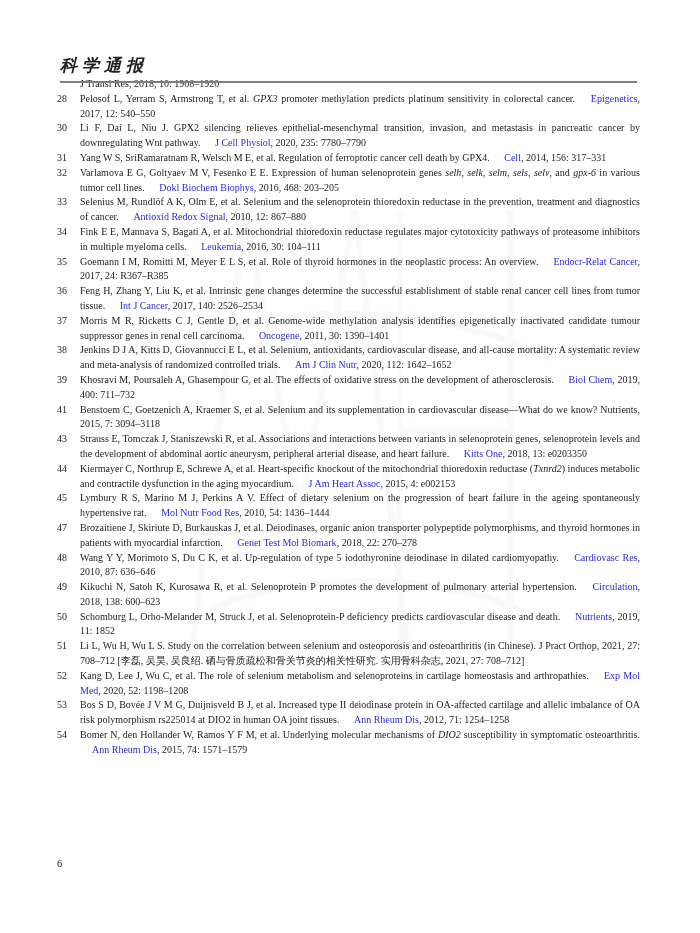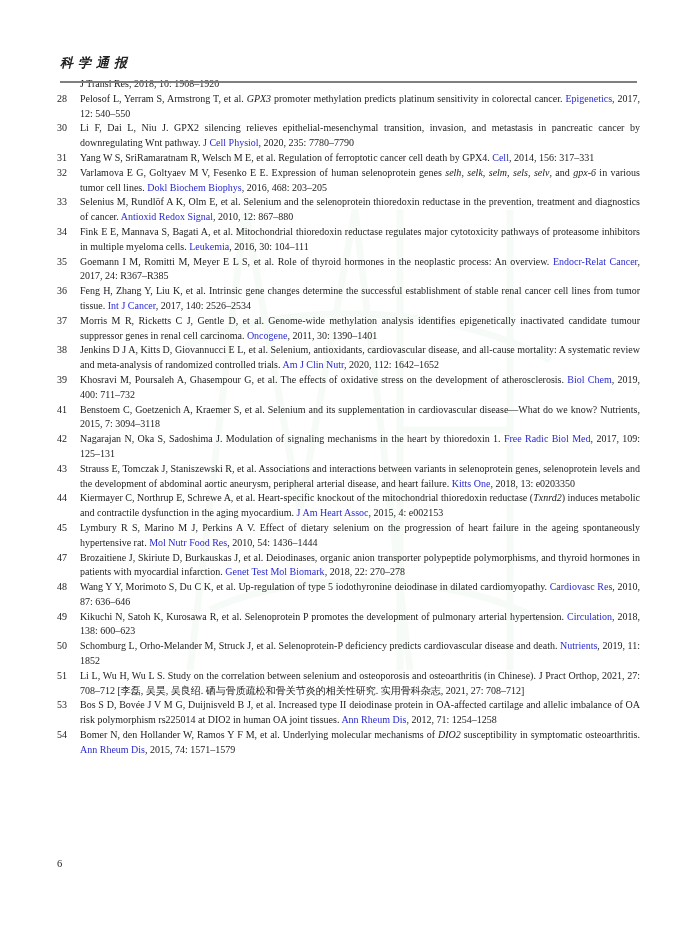--- a/index.html
+++ b/index.html
@@ -3,34 +3,34 @@
 <meta charset="utf-8">
 <style>
   html,body{margin:0;padding:0;}
   body{
     width:700px;height:933px;background:#ffffff;position:relative;overflow:hidden;
     font-family:"Liberation Serif","DejaVu Serif",serif;color:#1c1c1c;
   }
   .watermark{position:absolute;left:150px;top:150px;z-index:0;opacity:.5;pointer-events:none;}
   .header-logo{
     position:absolute;left:60px;top:54px;z-index:2;
-    font-size:13px;font-weight:bold;font-style:italic;letter-spacing:5px;color:#222;
+    font-size:17px;font-weight:bold;font-style:italic;letter-spacing:5px;color:#222;
     font-family:"Liberation Serif","DejaVu Serif",serif;
   }
   .header-rule{position:absolute;left:60px;top:81px;width:577px;height:2px;background:#7f7f7f;z-index:2;}
   .content{
     position:absolute;left:57px;top:77px;width:583px;z-index:1;
     font-size:10px;line-height:14.8px;
   }
   .cont-line{margin-left:23px;}
   .ref-row{display:flex;}
   .ref-num{flex:0 0 23px;}
   .ref-body{flex:1 1 auto;text-align:justify;}
   .it{font-style:italic;font-family:Liberation Serif, serif;}
-  .jlink{color:var(--link,#2a2ad0);}
+  .jlink{color:var(--link,#2a2ad0);margin-left:12px;}
   .page-num{position:absolute;left:57px;top:858px;font-size:10.5px;z-index:1;}
 </style>
 </head>
 <body>
 
 <svg class="watermark" width="420" height="560" viewBox="0 0 420 560">
   <g fill="none" stroke="#a8d8a8" stroke-width="7" opacity="0.18">
     <path d="M40 520 L95 60 L150 360 L205 60 L260 520"></path>
     <path d="M250 60 L250 520 M250 280 L360 280 M360 60 L360 520"></path>
     <path d="M60 460 C 140 420, 300 420, 390 470"></path>
@@ -86,24 +86,20 @@
       </div>
       <div class="ref-row">
         <span class="ref-num">39</span>
         <span class="ref-body"><span>Khosravi M, Poursaleh A, Ghasempour G, et al. The effects of oxidative stress on the development of atherosclerosis. </span><span class="jlink">Biol Chem</span><span>, 2019, 400: 711–732</span></span>
       </div>
       <div class="ref-row">
         <span class="ref-num">41</span>
         <span class="ref-body"><span>Benstoem C, Goetzenich A, Kraemer S, et al. Selenium and its supplementation in cardiovascular disease—What do we know? Nutrients, 2015, 7: 3094–3118</span></span>
       </div>
       <div class="ref-row">
-        <span class="ref-num">42</span>
-        <span class="ref-body"><span>Nagarajan N, Oka S, Sadoshima J. Modulation of signaling mechanisms in the heart by thioredoxin 1. </span><span class="jlink">Free Radic Biol Med</span><span>, 2017, 109: 125–131</span></span>
-      </div>
-      <div class="ref-row">
         <span class="ref-num">43</span>
         <span class="ref-body"><span>Strauss E, Tomczak J, Staniszewski R, et al. Associations and interactions between variants in selenoprotein genes, selenoprotein levels and the development of abdominal aortic aneurysm, peripheral arterial disease, and heart failure. </span><span class="jlink">Kitts One</span><span>, 2018, 13: e0203350</span></span>
       </div>
       <div class="ref-row">
         <span class="ref-num">44</span>
         <span class="ref-body"><span>Kiermayer C, Northrup E, Schrewe A, et al. Heart-specific knockout of the mitochondrial thioredoxin reductase (</span><span class="it">Txnrd2</span><span>) induces metabolic and contractile dysfunction in the aging myocardium. </span><span class="jlink">J Am Heart Assoc</span><span>, 2015, 4: e002153</span></span>
       </div>
       <div class="ref-row">
         <span class="ref-num">45</span>
         <span class="ref-body"><span>Lymbury R S, Marino M J, Perkins A V. Effect of dietary selenium on the progression of heart failure in the ageing spontaneously hypertensive rat. </span><span class="jlink">Mol Nutr Food Res</span><span>, 2010, 54: 1436–1444</span></span>
@@ -122,20 +118,24 @@
       </div>
       <div class="ref-row">
         <span class="ref-num">50</span>
         <span class="ref-body"><span>Schomburg L, Orho-Melander M, Struck J, et al. Selenoprotein-P deficiency predicts cardiovascular disease and death. </span><span class="jlink">Nutrients</span><span>, 2019, 11: 1852</span></span>
       </div>
       <div class="ref-row">
         <span class="ref-num">51</span>
         <span class="ref-body"><span>Li L, Wu H, Wu L S. Study on the correlation between selenium and osteoporosis and osteoarthritis (in Chinese). J Pract Orthop, 2021, 27: 708–712 [李磊, 吴昊, 吴良绍. 硒与骨质疏松和骨关节炎的相关性研究. 实用骨科杂志, 2021, 27: 708–712]</span></span>
       </div>
       <div class="ref-row">
+        <span class="ref-num">52</span>
+        <span class="ref-body"><span>Kang D, Lee J, Wu C, et al. The role of selenium metabolism and selenoproteins in cartilage homeostasis and arthropathies. </span><span class="jlink">Exp Mol Med</span><span>, 2020, 52: 1198–1208</span></span>
+      </div>
+      <div class="ref-row">
         <span class="ref-num">53</span>
         <span class="ref-body"><span>Bos S D, Bovée J V M G, Duijnisveld B J, et al. Increased type II deiodinase protein in OA-affected cartilage and allelic imbalance of OA risk polymorphism rs225014 at DIO2 in human OA joint tissues. </span><span class="jlink">Ann Rheum Dis</span><span>, 2012, 71: 1254–1258</span></span>
       </div>
       <div class="ref-row">
         <span class="ref-num">54</span>
         <span class="ref-body"><span>Bomer N, den Hollander W, Ramos Y F M, et al. Underlying molecular mechanisms of </span><span class="it">DIO2</span><span> susceptibility in symptomatic osteoarthritis. </span><span class="jlink">Ann Rheum Dis</span><span>, 2015, 74: 1571–1579</span></span>
       </div>
     </div>
 </div>
 

